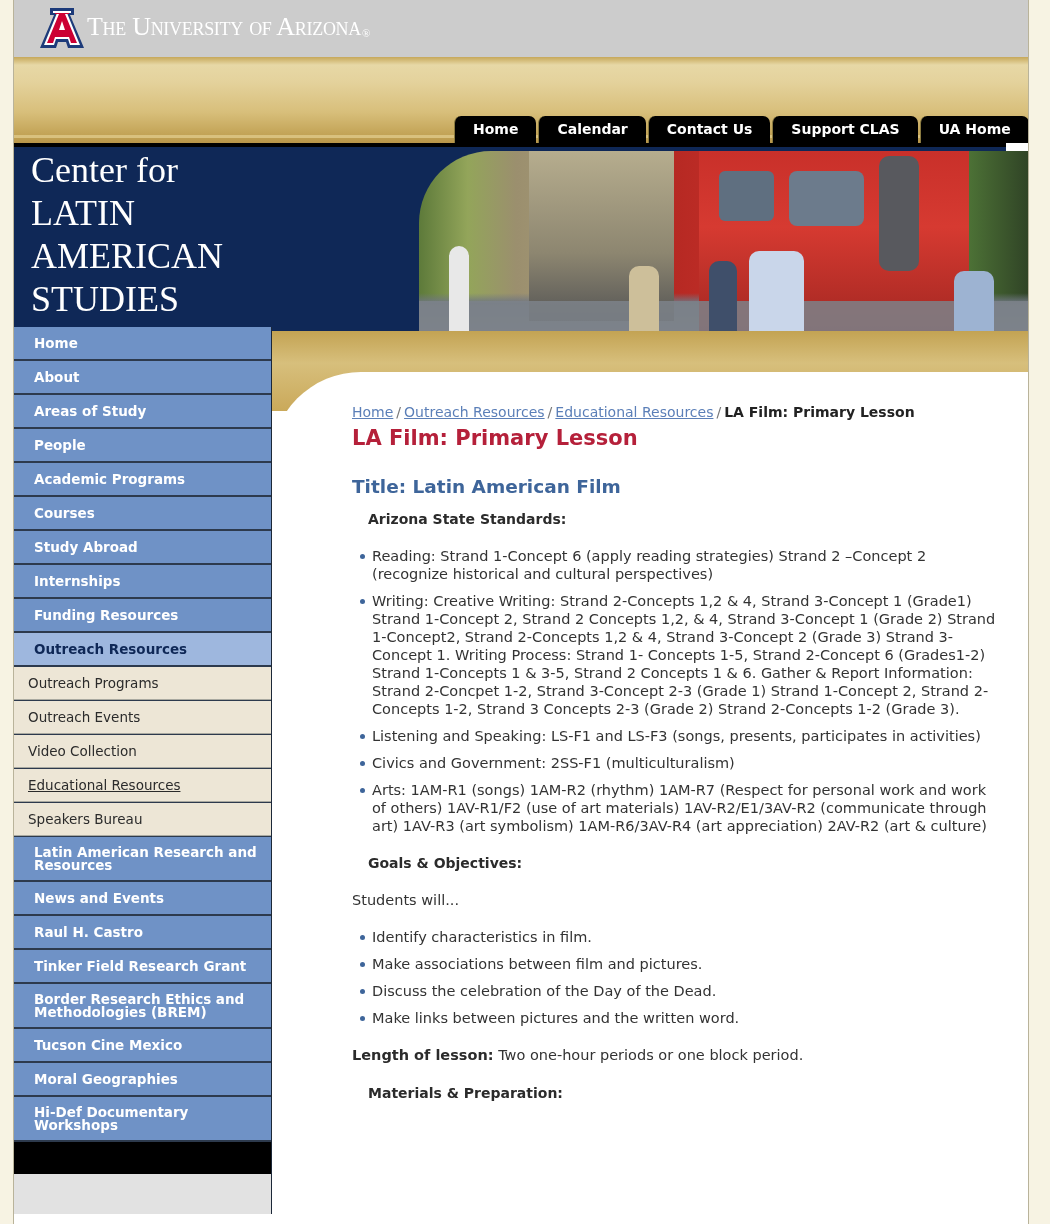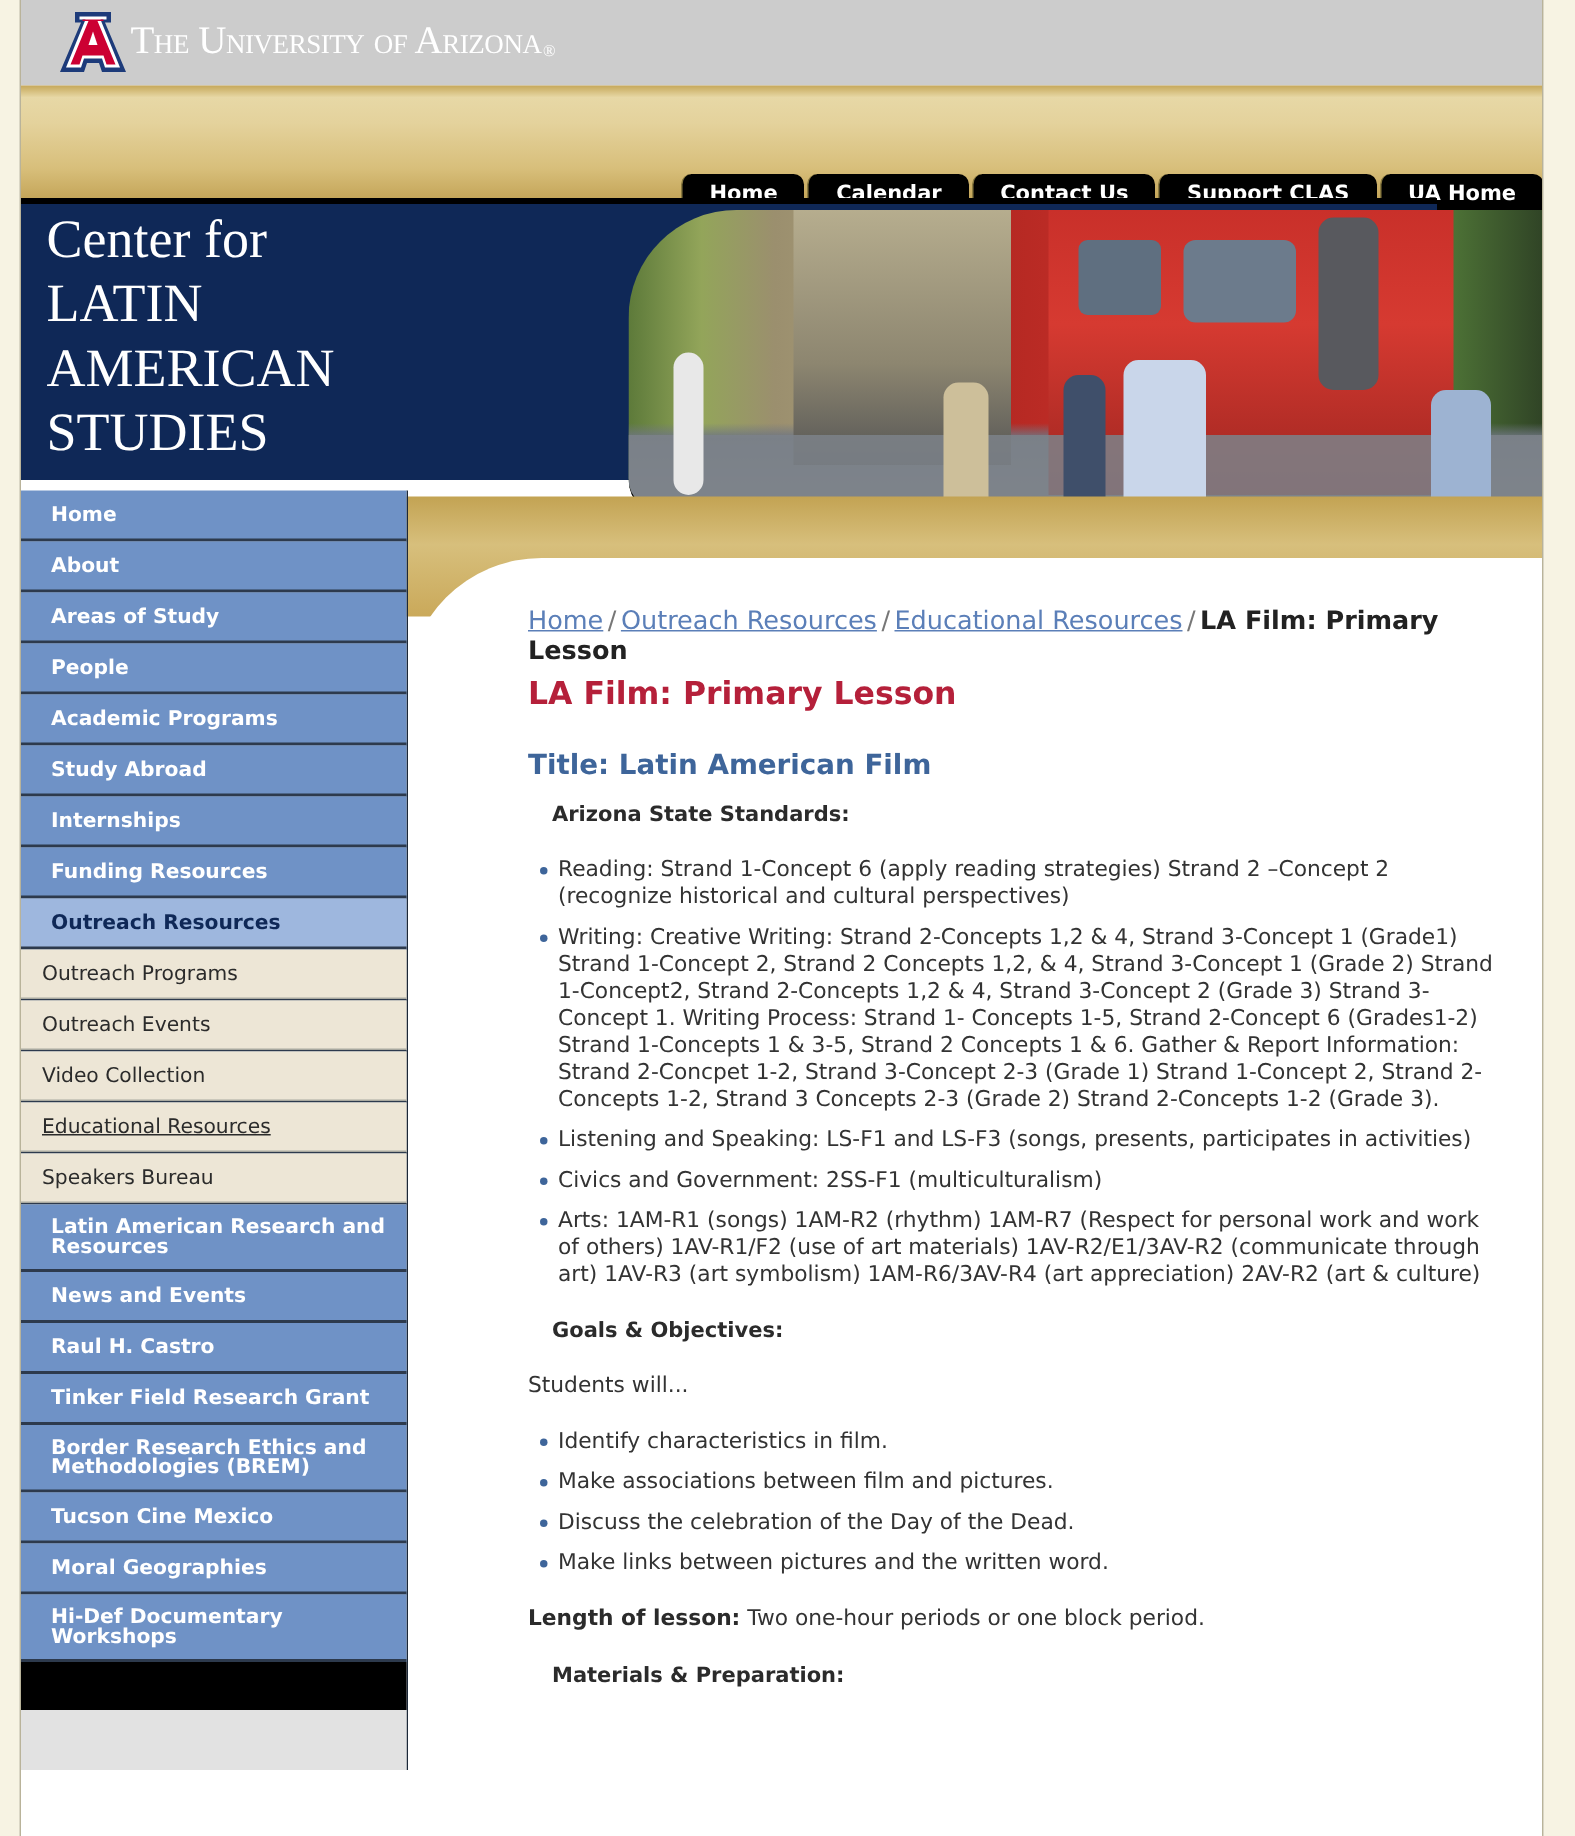--- a/index.html
+++ b/index.html
@@ -48,23 +48,24 @@
     font-weight: bold; font-size: 14px;
     height: 27px; line-height: 27px;
     padding: 0 18px;
     border-radius: 7px 7px 0 0;
     margin-right: 2px;
     border-left: 1px solid #8a7a40;
     cursor: pointer; white-space: nowrap;
   }
   
   #banner {
-    position: absolute; left: 0; top: 132px; width: 944px; height: 184px;
+    position: absolute; left: 0; top: 143px; width: 944px; height: 184px;
     background: #0f2857;
     border-top: 4px solid #000;
+    padding-left: 48px;
   }
   #site-title {
     position: absolute; left: 17px; top: 2px;
     font-family: "Liberation Serif", "DejaVu Serif", serif;
     color: #ffffff; font-size: 36px; line-height: 43px;
   }
   #photo {
     position: absolute; left: 405px; top: 4px; width: 609px; height: 203px;
     border-radius: 72px 0 0 28px;
     border-bottom: 4px solid #000;
@@ -130,21 +131,21 @@
     cursor: pointer;
   }
   .sub-item span.current { text-decoration: underline; }
   #sidebar-black { height: 32px; background: #000; }
   #sidebar-grey { height: 40px; background: #e2e2e2; }
   
   #main {
     position: absolute; left: 338px; top: 404px; width: 650px;
     color: #333333; font-size: 14.5px;
   }
-  #breadcrumb { font-size: 17px; color: #666; }
+  #breadcrumb { font-size: 14px; color: #666; }
   #breadcrumb a { color: #5b7fb8; text-decoration: underline; cursor: pointer; }
   #breadcrumb .sep { color: #777; margin: 0 3px; }
   #breadcrumb .current { color: #222; font-weight: bold; }
   #page-title {
     color: #b5203a; font-size: 21px; font-weight: bold;
     margin: 6px 0 0 0;
   }
   #lesson-title {
     color: #3e659a; font-size: 18.5px; font-weight: bold;
     margin: 26px 0 0 0;
@@ -211,20 +212,21 @@
 
   <div id="gold-lower"></div>
   <div id="content-bg"></div>
 
   <div id="sidebar">
     <div class="nav-item">Home</div>
     <div class="nav-item">About</div>
     <div class="nav-item">Areas of Study</div>
     <div class="nav-item">People</div>
     <div class="nav-item">Academic Programs</div>
+    <div class="nav-item">Courses</div>
     <div class="nav-item">Study Abroad</div>
     <div class="nav-item">Internships</div>
     <div class="nav-item">Funding Resources</div>
     <div class="nav-item active">Outreach Resources</div>
     <div class="sub-item">
         <span>Outreach Programs</span>
       </div>
     <div class="sub-item">
         <span>Outreach Events</span>
       </div>

